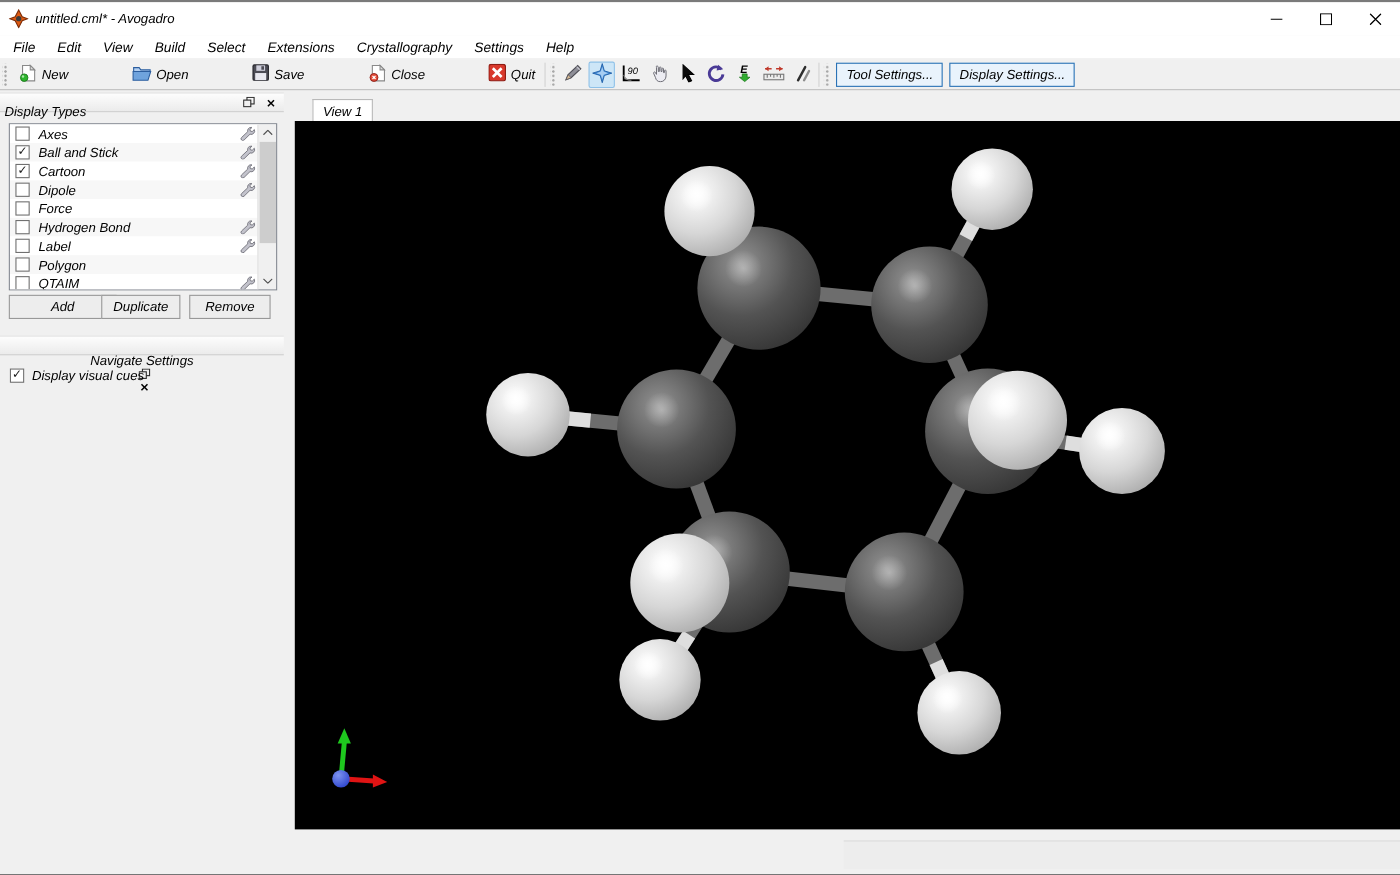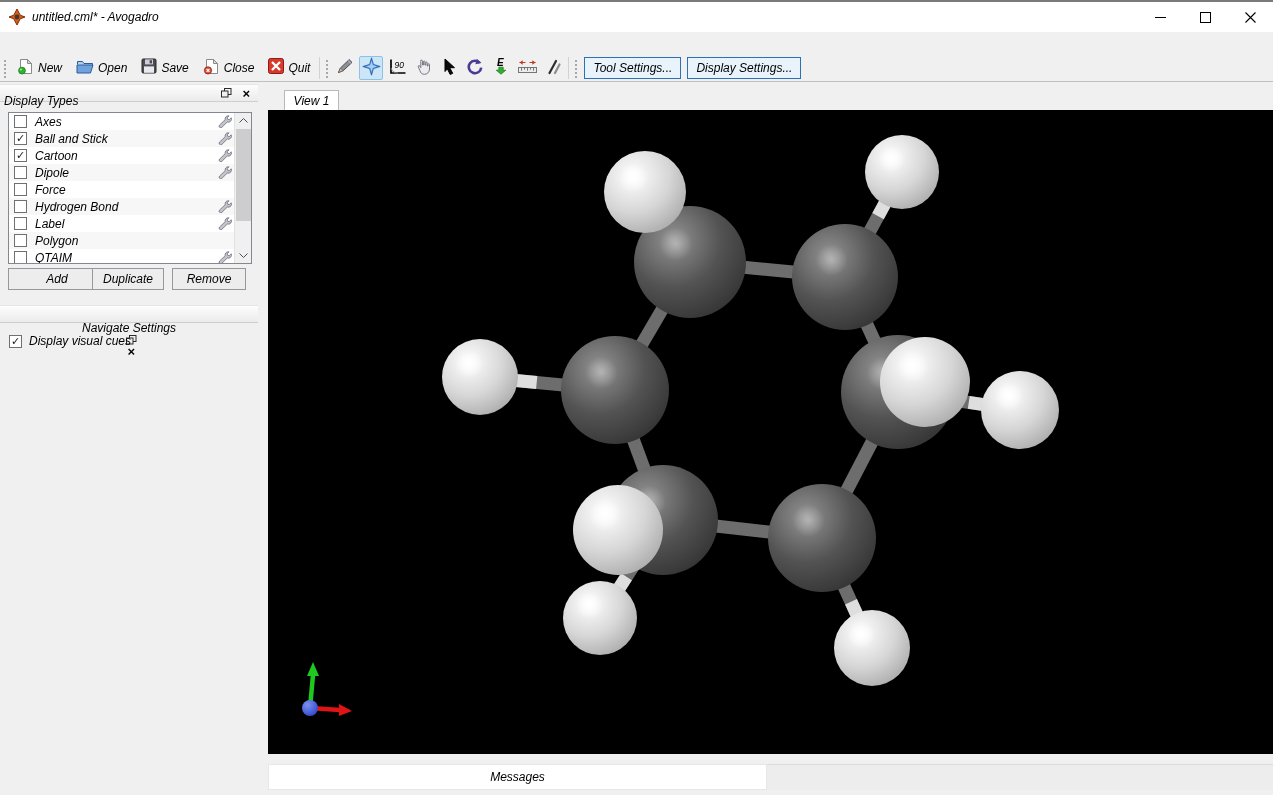--- a/index.html
+++ b/index.html
@@ -81,24 +81,35 @@
           </svg>
       </div>
       <div class="win-btn">
         <svg width="11" height="11" viewBox="0 0 11 11">
             <path d="M0.5 0.5 L10.5 10.5 M10.5 0.5 L0.5 10.5" stroke="#000" stroke-width="1.1"></path>
           </svg>
       </div>
     </div>
   </div>
 
+  <div class="menubar">
+      <div class="menu-item">File</div>
+      <div class="menu-item">Edit</div>
+      <div class="menu-item">View</div>
+      <div class="menu-item">Build</div>
+      <div class="menu-item">Select</div>
+      <div class="menu-item">Extensions</div>
+      <div class="menu-item">Crystallography</div>
+      <div class="menu-item">Settings</div>
+      <div class="menu-item">Help</div>
+    </div>
 
   <div class="toolbar">
     <div class="tb-handle"></div>
-    <div style="display:flex;align-items:center;">
+    <div style="display:flex;align-items:center;gap:44px;">
         <div class="tb-btn">
           <span><svg width="17" height="17" viewBox="0 0 17 17">
               <path d="M3.5 1.5h7l4 4v10h-11z" fill="#fff" stroke="#8a8a8a"></path>
               <path d="M10.5 1.5l4 4h-4z" fill="#ddd" stroke="#8a8a8a"></path>
               <circle cx="5" cy="12.6" r="3.4" fill="#2db52d" stroke="#1a7a1a" stroke-width="0.8"></circle>
               <circle cx="3.9" cy="11.5" r="1.1" fill="#a9e8a9"></circle>
             </svg></span>
           <span class="lbl">New</span>
         </div>
         <div class="tb-btn">
@@ -395,18 +406,15 @@
         <g>
           <line x1="42" y1="598" x2="45" y2="565" stroke="#1ec81e" stroke-width="4.5"></line>
           <polygon points="39,566 51,566 45,552" fill="#1ec81e"></polygon>
           <line x1="42" y1="598" x2="72" y2="600" stroke="#e01414" stroke-width="4.5"></line>
           <polygon points="71,594 71,606 84,601" fill="#e01414"></polygon>
           <circle cx="42" cy="598" r="8" fill="url(#gB)"></circle>
         </g>
       </svg>
     </div>
 
-  <div class="messages-bar">
-    <span>Messages</span>
-  </div>
   <div class="dock-empty"></div>
 
 </div>
 
 </body></html>

